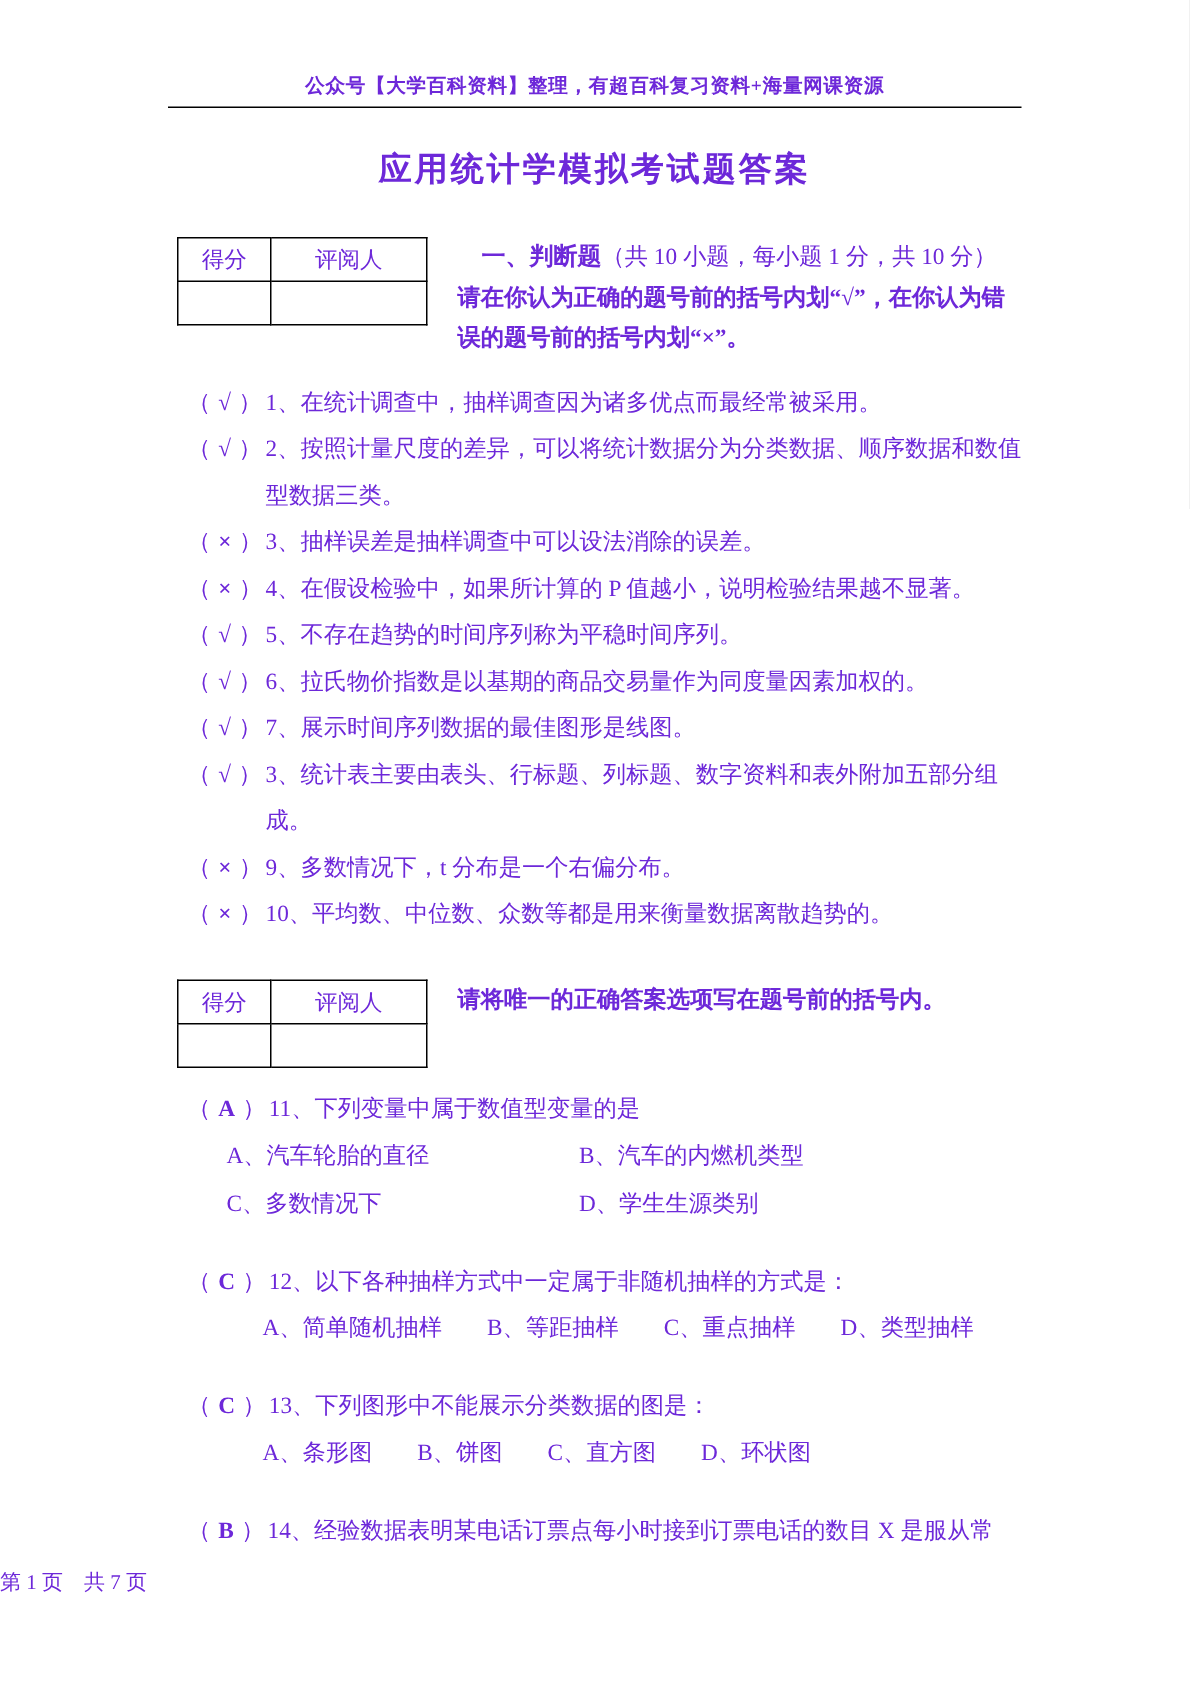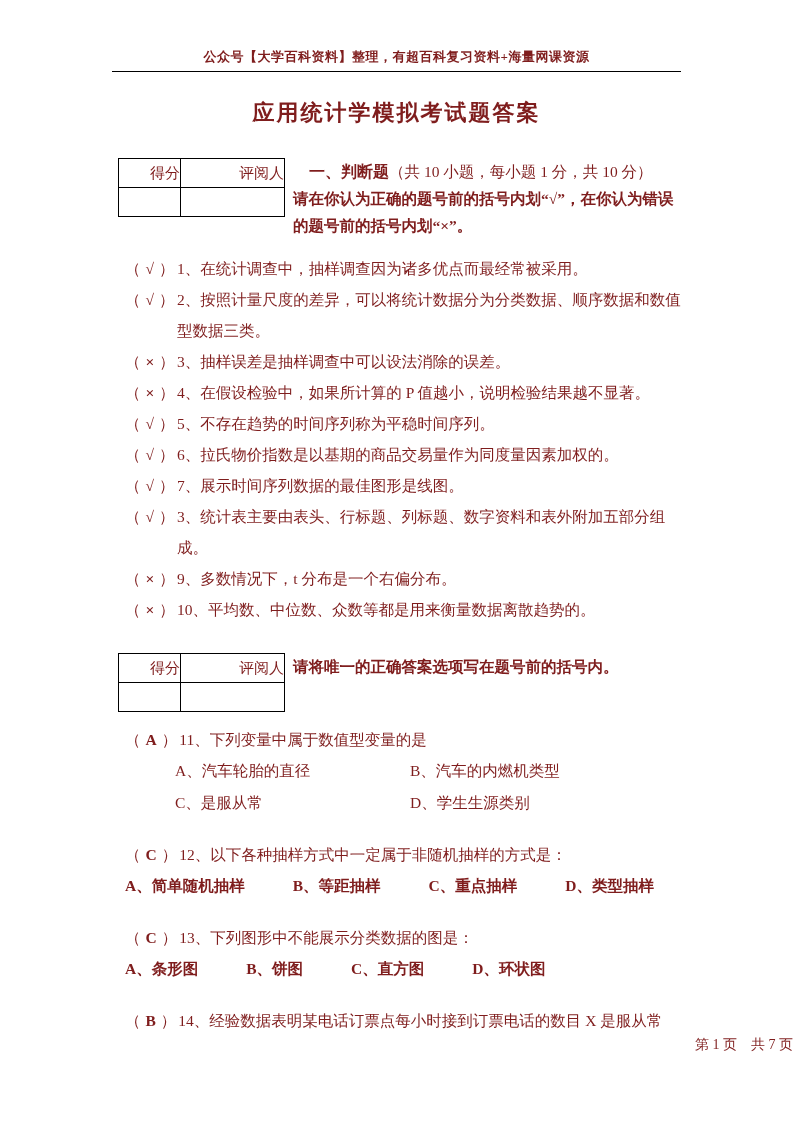--- a/index.html
+++ b/index.html
@@ -1,52 +1,52 @@
 <!DOCTYPE html>
 <html><head>
 <meta charset="utf-8">
 <style>
   * { margin:0; padding:0; box-sizing:border-box; }
   html,body { background:#e8e8e8; }
   .page {
     width:793px; height:1122px; margin:0 auto; background:#ffffff;
-    font-family:"Liberation Serif","DejaVu Serif",serif; color:#7f1d1d;
+    font-family:"Liberation Serif","DejaVu Serif",serif; color:#6d28d9;
     position:relative; overflow:hidden;
   }
   
   .header { padding-top:48px; text-align:center; }
   .header-text { font-size:13px; font-weight:bold; letter-spacing:0.5px; }
   .header-rule { width:569px; margin:5px auto 0; border-bottom:1.6px solid #000; }
   
   .doc-title { margin-top:26px; text-align:center; font-size:22px; font-weight:bold; letter-spacing:2px; }
   
   .score-section { display:flex; align-items:flex-start; margin:30px 0 0 118px; width:562px; }
   .score-section.second { margin-top:28px; }
   table.score-table { border-collapse:collapse; flex:0 0 auto; }
-  table.score-table td { border:1.3px solid #000; height:29px; text-align:right; font-size:15px; vertical-align:middle; }
+  table.score-table td { border:1.3px solid #000; height:29px; text-align:center; font-size:15px; vertical-align:middle; }
   table.score-table td.c1 { width:62px; }
   table.score-table td.c2 { width:104px;margin-left:20px; }
-  .sec-intro { margin-left:8px; width:400px; font-size:15.5px; line-height:27px; }
+  .sec-intro { margin-left:20px; width:400px; font-size:15.5px; line-height:27px; }
   .sec-head { padding-left:16px; }
   .sec-head b { font-size:16px; }
   .sec-inst { font-weight:bold; }
   
   .q-list { margin:14px 0 0 125px; width:558px; }
   .q-item { display:flex; font-size:15.5px; line-height:31px; }
   .q-marker { flex:0 0 50px; display:inline-flex; gap:5px; white-space:nowrap; }
   .q-marker .ans { font-weight:bold; }
   .q-text { flex:1; margin-left:2px; }
   
   .mc-list { margin:12px 0 0 125px; width:560px; font-size:15.5px; }
   .mc-item { margin-bottom:20px; }
   .mc-head { display:flex; line-height:31px; }
-  .opt-grid { display:grid; grid-template-columns:235px auto; margin-left:50px; line-height:32px; }
-  .opt-row { display:flex; gap:48px; line-height:32px;font-weight:bold; }
-  
-  .page-footer { position:absolute; left:0; right:0; bottom:68px; text-align:right; font-size:14px; }
+  .opt-grid { display:grid; grid-template-columns:235px auto; margin-left:26px; line-height:32px; }
+  .opt-row { display:flex; gap:30px; margin-left:50px; line-height:32px; }
+  
+  .page-footer { position:absolute; left:0; right:0; bottom:58px; text-align:left; font-size:14px; }
 </style>
 </head>
 <body>
 
 <div class="page">
 
   <div class="header">
     <div class="header-text">公众号【大学百科资料】整理，有超百科复习资料+海量网课资源</div>
     <div class="header-rule"></div>
   </div>
@@ -193,21 +193,21 @@
         <span class="q-marker">
             <span>（</span>
             <span class="ans">A</span>
             <span>）</span>
           </span>
         <span class="q-text">11、下列变量中属于数值型变量的是</span>
       </div>
       <div class="opt-grid">
         <span>A、汽车轮胎的直径</span>
         <span>B、汽车的内燃机类型</span>
-        <span>C、是服从常</span>
+        <span>C、多数情况下</span>
         <span>D、学生生源类别</span>
       </div>
     </div>
 
     <div class="mc-item">
       <div class="mc-head">
         <span class="q-marker">
             <span>（</span>
             <span class="ans">C</span>
             <span>）</span>

